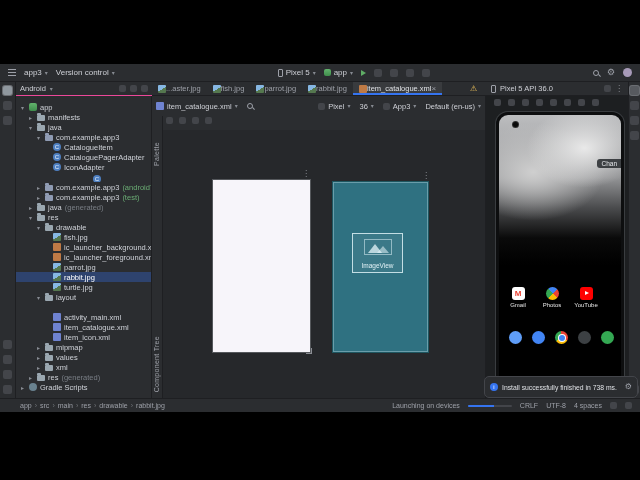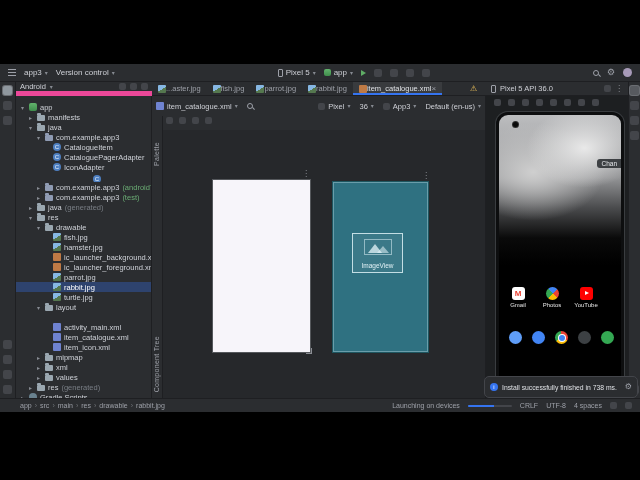--- a/index.html
+++ b/index.html
@@ -21,21 +21,21 @@
   .i-menu{width:8px;height:7px;background:repeating-linear-gradient(to bottom,#9da0a8 0 1px,transparent 1px 3px)}
   .i-phone{width:5px;height:8px;border:1px solid #9da0a8;border-radius:1px}
   .i-appbox{width:7px;height:7px;border-radius:2px;background:linear-gradient(180deg,#62b36c,#3f8d4c)}
   .i-run{width:0;height:0;border-left:5px solid #5fad65;border-top:3.5px solid transparent;border-bottom:3.5px solid transparent}
   .i-search{position:relative;width:6px;height:6px;border:1px solid #9da0a8;border-radius:50%}
   .i-search:after{content:"";position:absolute;width:3px;height:1px;background:#9da0a8;transform:rotate(45deg);right:-3px;bottom:-1px}
   .gear{color:#9da0a8;font-size:9px;line-height:1}
   .avatar{width:9px;height:9px;border-radius:50%;background:#a79ab8}
 
   
-  .projbar{position:absolute;left:16px;top:18px;width:136px;height:14px;border-bottom:5px solid #ec4899;
+  .projbar{position:absolute;left:16px;top:18px;width:136px;height:14px;border-bottom:1px solid #ec4899;
     padding:0 4px;gap:4px;display:flex;align-items:center}
   .projbar .lbl{font-size:7.5px;color:#ced0d6}
   .tabstrip{position:absolute;left:152px;top:18px;width:334px;height:14px;border-bottom:1px solid #1e1f22;
     display:flex;align-items:stretch;padding-right:4px}
   .tab{display:flex;align-items:center;gap:0;padding:0 6px;font-size:7.5px;color:#9da0a8;flex:0 0 auto}
   .tab.active{background:#393b3e;color:#dfe1e5;box-shadow:inset 0 -2px 0 #3574f0}
   .tab .x{font-size:8px;color:#9da0a8;line-height:1}
   .rdheader{position:absolute;left:486px;top:18px;width:142px;height:14px;border-bottom:1px solid #1e1f22;
     padding:0 5px;gap:4px;display:flex;align-items:center;font-size:7.5px;color:#ced0d6}
 
@@ -298,25 +298,20 @@
         <span class="ti ti-folder"></span>
         <span class="tlabel">drawable</span>
       </div>
       <div class="trow" style="padding-left: 27px;">
         <span class="chev2"></span>
         <span class="ti ti-image"></span>
         <span class="tlabel">fish.jpg</span>
       </div>
       <div class="trow" style="padding-left: 27px;">
         <span class="chev2"></span>
-        <span class="ti ti-image"></span>
-        <span class="tlabel">hamster.jpg</span>
-      </div>
-      <div class="trow" style="padding-left: 27px;">
-        <span class="chev2"></span>
         <span class="ti ti-xml"></span>
         <span class="tlabel">ic_launcher_background.xml</span>
       </div>
       <div class="trow" style="padding-left: 27px;">
         <span class="chev2"></span>
         <span class="ti ti-xml"></span>
         <span class="tlabel">ic_launcher_foreground.xml</span>
       </div>
       <div class="trow" style="padding-left: 27px;">
         <span class="chev2"></span>
@@ -354,26 +349,26 @@
         <span class="tlabel">item_icon.xml</span>
       </div>
       <div class="trow" style="padding-left: 19px;">
         <span class="chev2">▸</span>
         <span class="ti ti-folder"></span>
         <span class="tlabel">mipmap</span>
       </div>
       <div class="trow" style="padding-left: 19px;">
         <span class="chev2">▸</span>
         <span class="ti ti-folder"></span>
+        <span class="tlabel">values</span>
+      </div>
+      <div class="trow" style="padding-left: 19px;">
+        <span class="chev2">▸</span>
+        <span class="ti ti-folder"></span>
         <span class="tlabel">xml</span>
-      </div>
-      <div class="trow" style="padding-left: 19px;">
-        <span class="chev2">▸</span>
-        <span class="ti ti-folder"></span>
-        <span class="tlabel">values</span>
       </div>
       <div class="trow" style="padding-left: 11px;">
         <span class="chev2">▸</span>
         <span class="ti ti-folder"></span>
         <span class="tlabel">res</span>
         <span class="tsuf gray">(generated)</span>
       </div>
       <div class="trow" style="padding-left: 3px;">
         <span class="chev2">▸</span>
         <span class="ti ti-gradle"></span>

